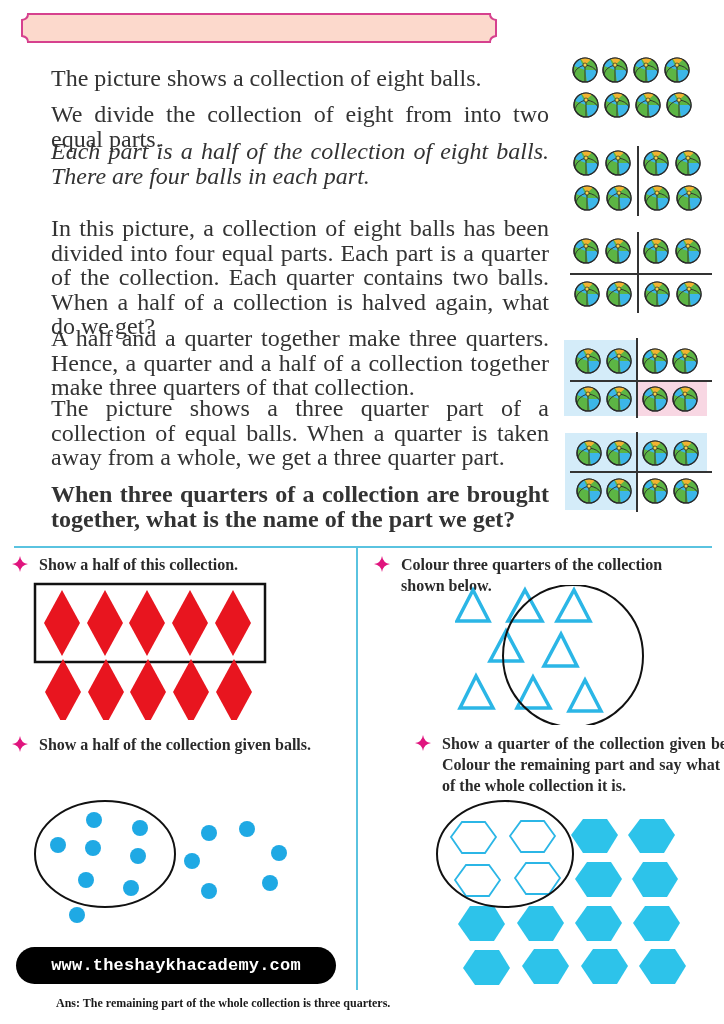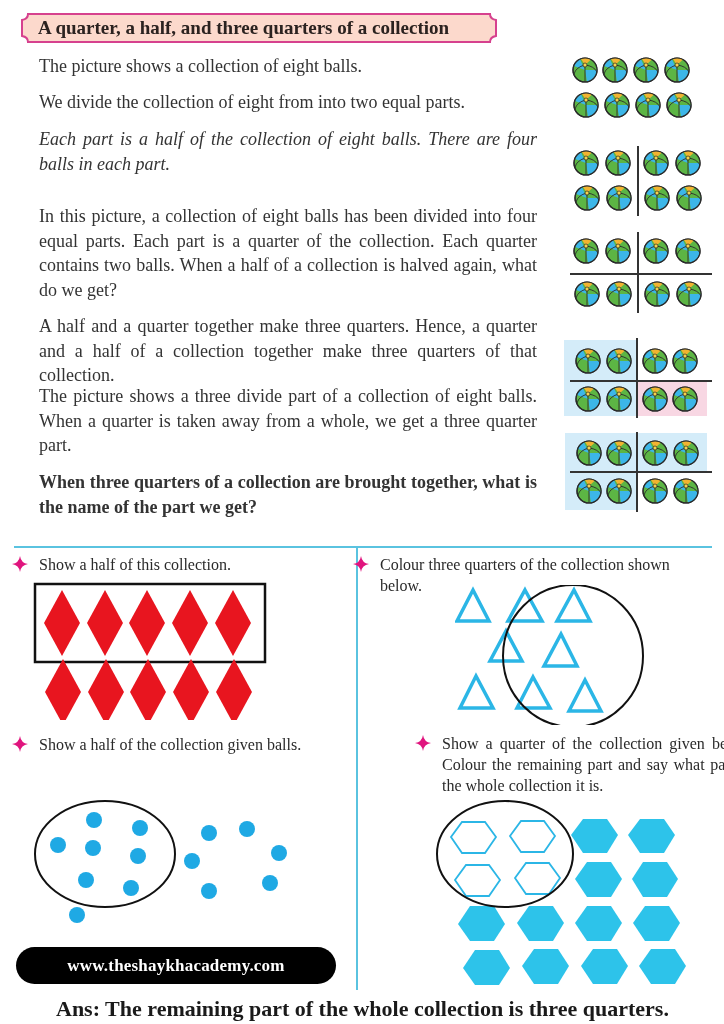--- a/index.html
+++ b/index.html
@@ -7,41 +7,41 @@
          font-family: "Liberation Serif", "DejaVu Serif", serif; color: #2a2a2a; }
   .abs { position: absolute; }
 
   
   .title-banner { left: 20px; top: 13px; width: 478px; height: 30px; }
   .title-banner svg { position: absolute; left: 0; top: 0; }
   .title-text { position: absolute; left: 18px; top: 4px; font-weight: bold; font-size: 19px;
                 color: #2b2220; white-space: nowrap; }
 
   
-  .para { left: 39px; width: 498px; font-size: 18px; line-height: 24.5px; text-align: justify;
-          color: #333; margin: 0; }
+  .para { left: 39px; width: 498px; font-size: 24px; line-height: 24.5px; text-align: justify;
+          color: #333; margin: 12px; }
 
   
   .ball { position: absolute; width: 26px; height: 26px; }
   .hl { position: absolute; }
   .divline { position: absolute; background: #333; }
 
   
   .hline { left: 14px; top: 546px; width: 698px; height: 2px; background: #5ac3e0; }
   .vline { left: 356px; top: 547px; width: 2px; height: 443px; background: #5ac3e0; }
 
-  .task { position: absolute; font-weight: normal; font-size: 16px; line-height: 21px; color: #2a2a2a; }
+  .task { position: absolute; font-weight: bold; font-size: 16px; line-height: 21px; color: #2a2a2a; }
   .task .star { position: absolute; left: -27px; top: 2px; width: 16px; height: 16px; }
   .task-text { display: block; }
   .justify { text-align: justify; text-align-last: left; margin-left: 41px; }
 
   .watermark { left: 16px; top: 947px; width: 320px; height: 37px; background: #000; border-radius: 19px;
-               color: #fff; font-family: Liberation Serif, serif; font-weight: bold;
+               color: #fff; font-family: Liberation Mono, monospace; font-weight: bold;
                font-size: 17px; line-height: 37px; text-align: center; letter-spacing: 0.2px; }
-  .answer { left: 56px; top: 996px; font-weight: bold; font-size: 22px; color: #1a1a1a; white-space: nowrap; }
+  .answer { left: 56px; top: 996px; font-weight: bold; font-size: 12px; color: #1a1a1a; white-space: nowrap; }
 </style>
 </head>
 <body>
 
 <svg width="0" height="0" style="position:absolute">
   <defs>
     <symbol id="ballSym" viewBox="0 0 26 26">
       <circle cx="13" cy="13" r="12" fill="#5cb544" stroke="#2a2a2a" stroke-width="1.2"></circle>
       <path d="M13 1 A12 12 0 0 1 25 13 L13 13 Z" fill="#5cb544"></path>
       <path d="M13 13 L25 13 A12 12 0 0 1 15 24.8 Z" fill="#3cb6e8"></path>
@@ -54,29 +54,28 @@
     <symbol id="starSym" viewBox="0 0 16 16">
       <path d="M8 0 Q9 7 16 8 Q9 9 8 16 Q7 9 0 8 Q7 7 8 0 Z" fill="#e0157e"></path>
     </symbol>
   </defs>
 </svg>
 
 <div class="abs title-banner">
   <svg width="478" height="30" viewBox="0 0 478 30">
     <path d="M8 1 H470 Q470 6 476 7 V23 Q470 24 470 29 H8 Q8 24 2 23 V7 Q8 6 8 1 Z" fill="#fcd9cc" stroke="#d6418e" stroke-width="2"></path>
   </svg>
-  <span class="title-text">A quarter, a half, and three quarters of a collection</span>
 </div>
 
 <p class="abs para" style="top:54px;">The picture shows a collection of eight balls.</p>
 <p class="abs para" style="top:90px;">We divide the collection of eight from into two equal parts.</p>
 <p class="abs para" style="top:127px;font-style:italic;">Each part is a half of the collection of eight balls. There are four balls in each part.</p>
 <p class="abs para" style="top:204px;">In this picture, a collection of eight balls has been divided into four equal parts. Each part is a quarter of the collection. Each quarter contains two balls. When a half of a collection is halved again, what do we get?</p>
 <p class="abs para" style="top:314px;">A half and a quarter together make three quarters.  Hence, a quarter and a half of a collection together make three quarters of that collection.</p>
-<p class="abs para" style="top:384px;">The picture shows a three divide part of a collection of eight balls. When a quarter is taken away from a whole, we get a three quarter part.</p>
+<p class="abs para" style="top:384px;">The picture shows a three quarter part of a collection of equal balls. When a quarter is taken away from a whole, we get a three quarter part.</p>
 <p class="abs para" style="top:470px;font-weight:bold;">When three quarters of a collection are brought together, what is the name of the part we get?</p>
 
 <div>
   <svg class="ball" style="left:572px;top:57px">
       <use href="#ballSym"></use>
     </svg>
   <svg class="ball" style="left:602px;top:57px">
       <use href="#ballSym"></use>
     </svg>
   <svg class="ball" style="left:633px;top:57px">
@@ -236,21 +235,21 @@
     <polygon points="160,10 178,43 160,76 142,43"></polygon>
     <polygon points="203,10 221,43 203,76 185,43"></polygon>
     <polygon points="33,79 51,112 33,145 15,112"></polygon>
     <polygon points="76,79 94,112 76,145 58,112"></polygon>
     <polygon points="118,79 136,112 118,145 100,112"></polygon>
     <polygon points="161,79 179,112 161,145 143,112"></polygon>
     <polygon points="204,79 222,112 204,145 186,112"></polygon>
   </g>
 </svg>
 
-<div class="task" style="left:380px;top:554px;width:300px">
+<div class="task" style="left:401px;top:554px;width:300px">
   <svg class="star">
       <use href="#starSym"></use>
     </svg>
   <span class="task-text">Colour three quarters of the collection shown below.</span>
 </div>
 <svg class="abs" style="left:455px;top:585px" width="190" height="140" viewBox="0 0 190 140">
   <g fill="none" stroke="#2bb6e6" stroke-width="3.5" stroke-linejoin="miter">
     <polygon points="18,5 34,36 2,36"></polygon>
     <polygon points="70,5 87,36 53,36"></polygon>
     <polygon points="119,5 135,36 102,36"></polygon>

